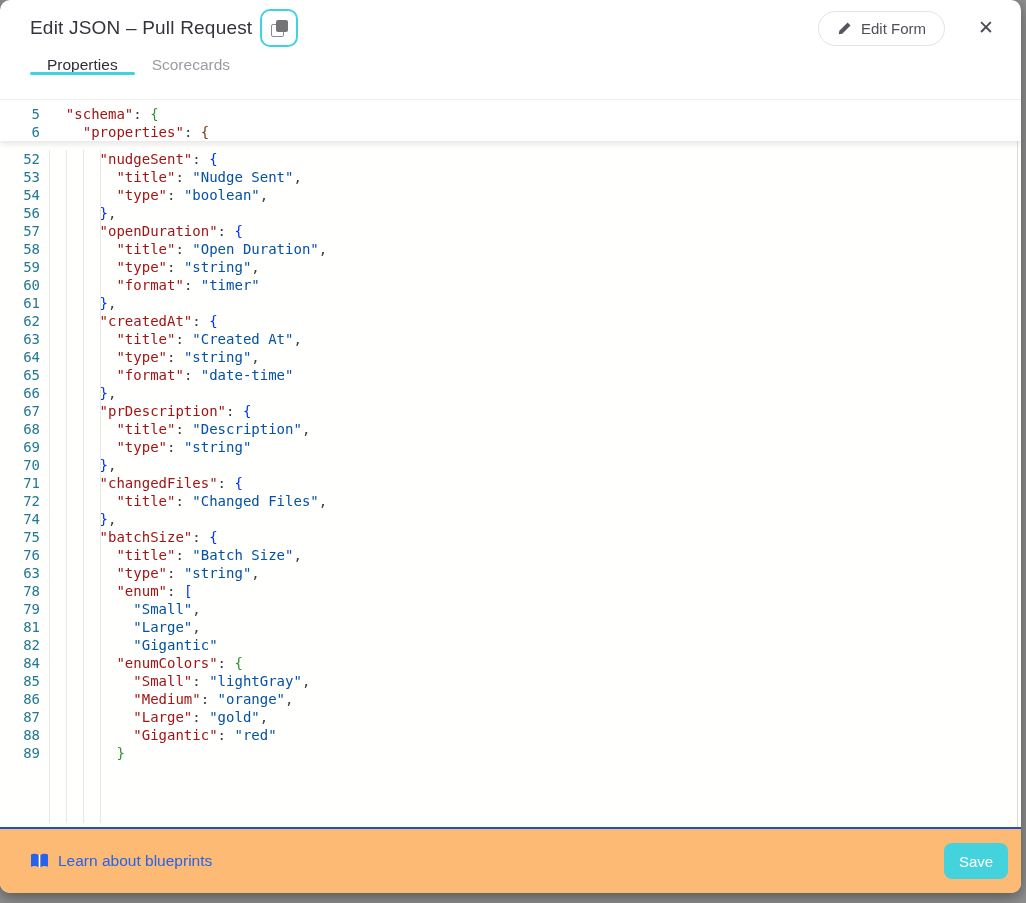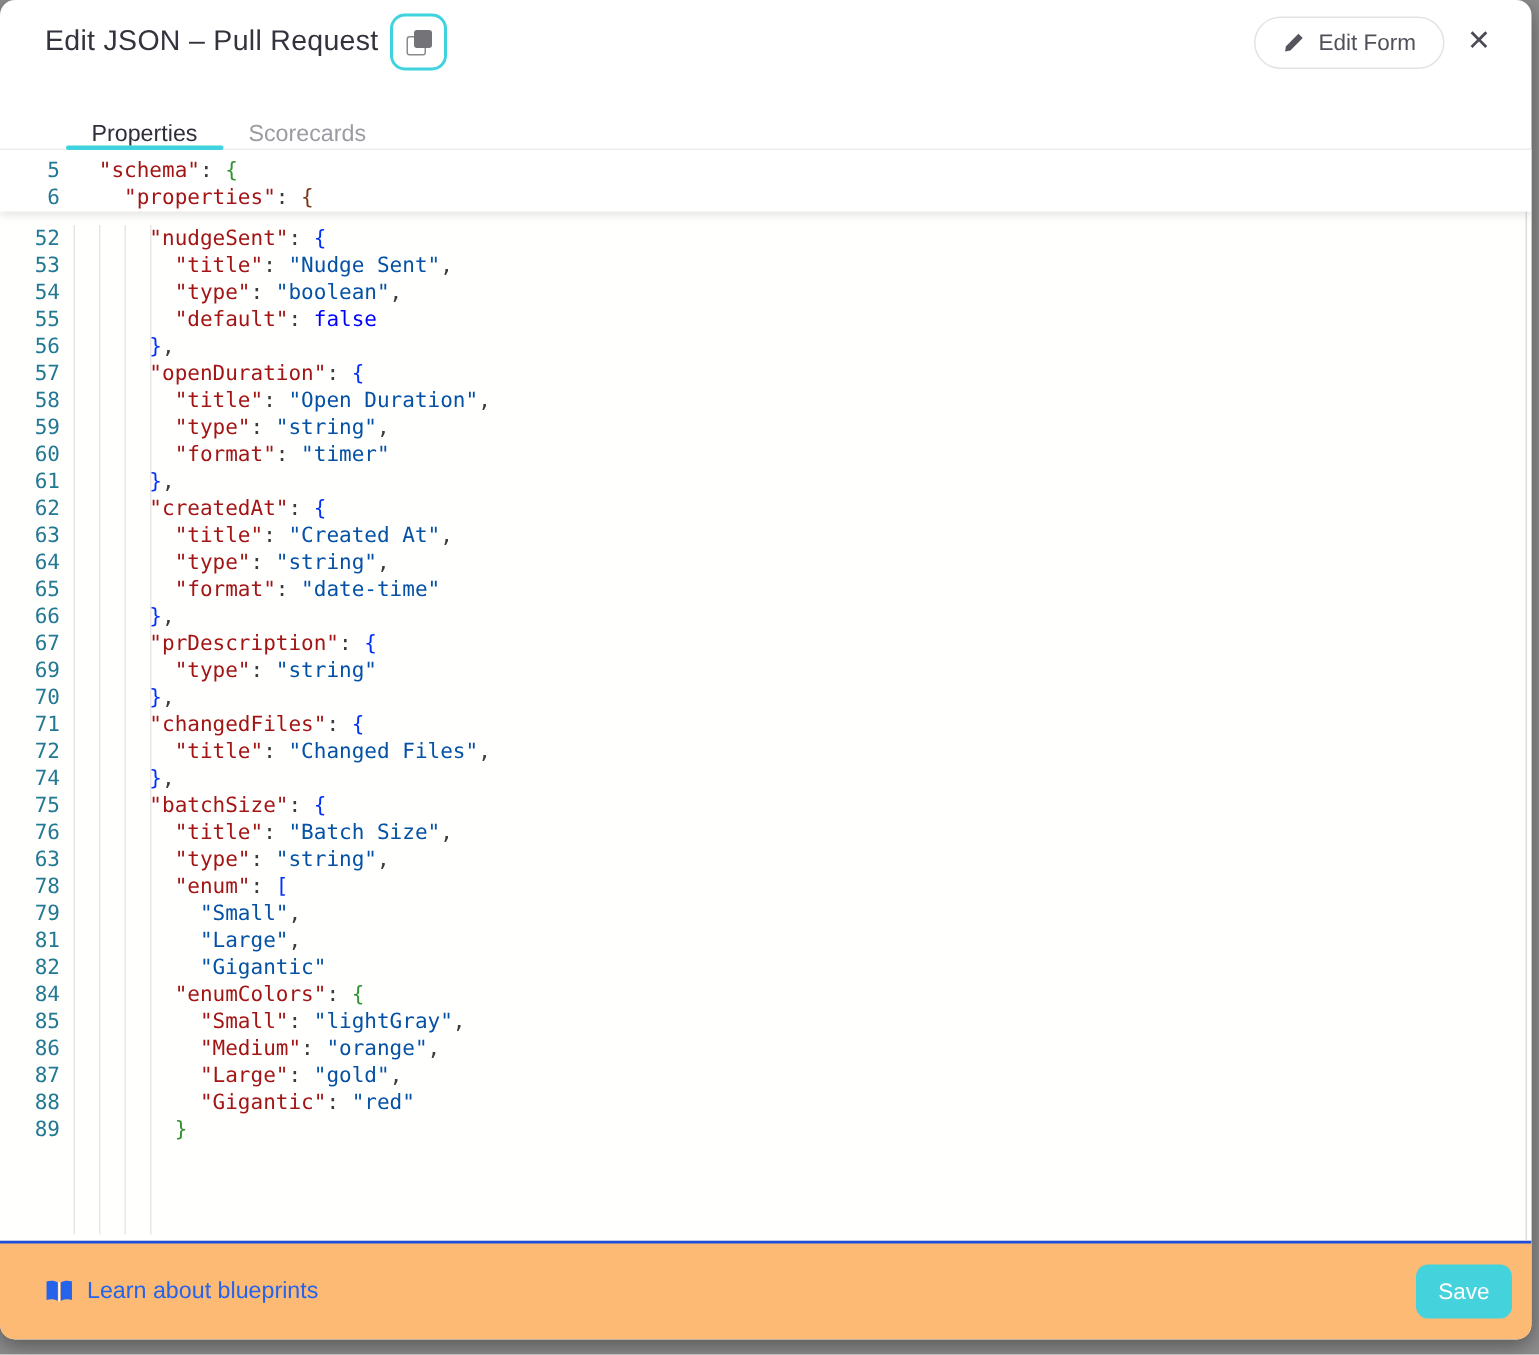--- a/index.html
+++ b/index.html
@@ -16,30 +16,30 @@
   .header{height:56px;flex:0 0 auto;display:flex;align-items:center;padding:0 22px 0 30px;}
   .title{font-size:19px;color:#33333d;letter-spacing:.2px;}
   .copy-btn{
     margin-left:8px;width:38px;height:38px;border:2px solid #3ed3de;border-radius:10px;
     background:#fff;display:flex;align-items:center;justify-content:center;box-sizing:border-box;
     cursor:pointer;
   }
   .copy-ic{position:relative;width:17px;height:17px;}
   .copy-ic .back{position:absolute;left:0;bottom:0;width:11px;height:11px;border:1.6px solid #8a8a90;border-radius:2px;}
   .copy-ic .front{position:absolute;right:0;top:0;width:12px;height:12px;background:#737378;border-radius:2px;}
-  .header-right{margin-left:auto;display:flex;align-items:center;gap:10px;}
+  .header-right{margin-left:auto;display:flex;align-items:center;gap:28px;}
   .edit-form-btn{
     display:flex;align-items:center;gap:9px;height:35px;padding:0 18px;border:1px solid #e3e3e3;
     border-radius:18px;background:#fff;color:#50505a;font-size:15px;cursor:pointer;
     font-family:"Liberation Sans","DejaVu Sans",sans-serif;
   }
   .close-btn{width:26px;height:26px;border:none;background:transparent;color:#4c4c55;font-size:19px;
     line-height:26px;text-align:center;cursor:pointer;padding:0;}
   
-  .tabbar{flex:0 0 auto;height:43px;display:flex;align-items:flex-end;padding-left:44px;border-bottom:1px solid #ededed;}
+  .tabbar{flex:0 0 auto;height:43px;display:flex;align-items:flex-start;padding-left:30px;border-bottom:1px solid #ededed;}
   .tab{position:relative;display:flex;align-items:center;padding:0 17px;font-size:15.5px;color:#9b9ba3;cursor:pointer;}
   .tab.active{color:#2f2f3a;}
   .tab.active:after{content:"";position:absolute;left:0;right:0;bottom:-1px;height:3px;background:#3ed3de;border-radius:2px;}
   
   .editor{flex:1 1 auto;position:relative;background:#fffffe;overflow:hidden;
     font-family:"DejaVu Sans Mono","Liberation Mono",monospace;font-size:14px;line-height:18px;}
   .sticky{position:relative;z-index:3;background:#fff;padding-top:5px;box-shadow:0 3px 6px rgba(0,0,0,.10);}
   .codebody{position:relative;z-index:1;margin-top:9px;}
   .crow{display:flex;height:18px;}
   .ln{flex:0 0 40px;text-align:right;color:#237893;user-select:none;}
@@ -120,24 +120,20 @@
         </div>
         <div class="crow">
           <span class="ln">53</span>
           <span class="lc"><span class="tk-t">        </span><span class="tk-k">"title"</span><span class="tk-p">: </span><span class="tk-s">"Nudge Sent"</span><span class="tk-p">,</span></span>
         </div>
         <div class="crow">
           <span class="ln">54</span>
           <span class="lc"><span class="tk-t">        </span><span class="tk-k">"type"</span><span class="tk-p">: </span><span class="tk-s">"boolean"</span><span class="tk-p">,</span></span>
         </div>
         <div class="crow">
-          <span class="ln">55</span>
-          <span class="lc"><span class="tk-t">        </span><span class="tk-k">"default"</span><span class="tk-p">: </span><span class="tk-w">false</span></span>
-        </div>
-        <div class="crow">
           <span class="ln">56</span>
           <span class="lc"><span class="tk-t">      </span><span class="tk-b1">}</span><span class="tk-p">,</span></span>
         </div>
         <div class="crow">
           <span class="ln">57</span>
           <span class="lc"><span class="tk-t">      </span><span class="tk-k">"openDuration"</span><span class="tk-p">: </span><span class="tk-b1">{</span></span>
         </div>
         <div class="crow">
           <span class="ln">58</span>
           <span class="lc"><span class="tk-t">        </span><span class="tk-k">"title"</span><span class="tk-p">: </span><span class="tk-s">"Open Duration"</span><span class="tk-p">,</span></span>
@@ -170,20 +166,24 @@
           <span class="ln">65</span>
           <span class="lc"><span class="tk-t">        </span><span class="tk-k">"format"</span><span class="tk-p">: </span><span class="tk-s">"date-time"</span></span>
         </div>
         <div class="crow">
           <span class="ln">66</span>
           <span class="lc"><span class="tk-t">      </span><span class="tk-b1">}</span><span class="tk-p">,</span></span>
         </div>
         <div class="crow">
           <span class="ln">67</span>
           <span class="lc"><span class="tk-t">      </span><span class="tk-k">"prDescription"</span><span class="tk-p">: </span><span class="tk-b1">{</span></span>
+        </div>
+        <div class="crow">
+          <span class="ln">68</span>
+          <span class="lc"><span class="tk-t">        </span><span class="tk-k">"title"</span><span class="tk-p">: </span><span class="tk-s">"Description"</span><span class="tk-p">,</span></span>
         </div>
         <div class="crow">
           <span class="ln">69</span>
           <span class="lc"><span class="tk-t">        </span><span class="tk-k">"type"</span><span class="tk-p">: </span><span class="tk-s">"string"</span></span>
         </div>
         <div class="crow">
           <span class="ln">70</span>
           <span class="lc"><span class="tk-t">      </span><span class="tk-b1">}</span><span class="tk-p">,</span></span>
         </div>
         <div class="crow">

